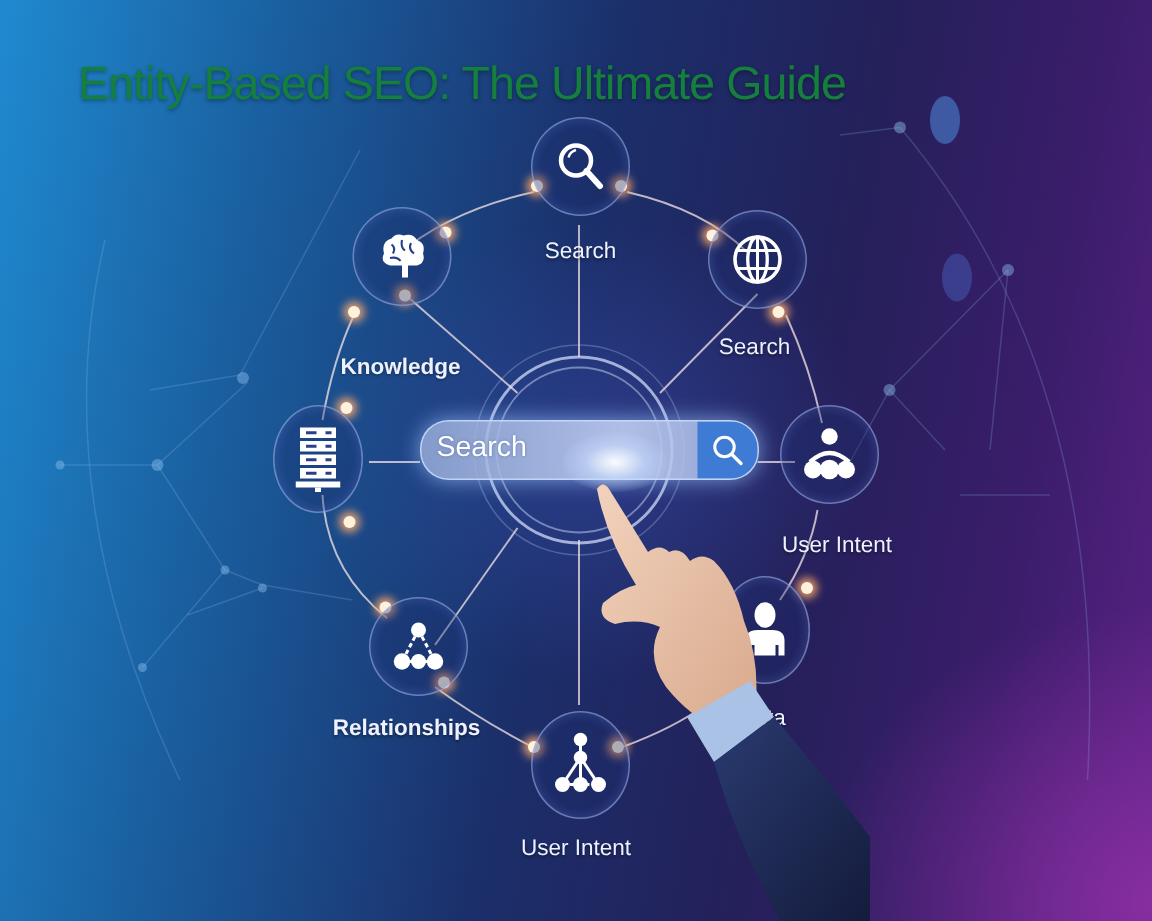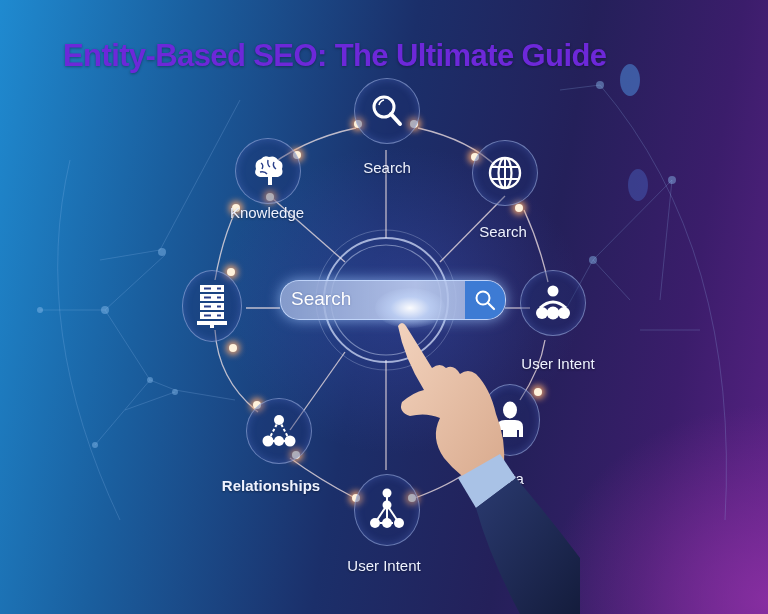--- a/index.html
+++ b/index.html
@@ -5,22 +5,22 @@
   html, body { margin:0; padding:0; }
   body {
     width:768px; height:614px; overflow:hidden; position:relative;
     font-family: "Liberation Sans", "DejaVu Sans", sans-serif;
     background:
       radial-gradient(ellipse 260px 220px at 400px 300px, rgba(70,90,200,0.35), rgba(0,0,0,0) 70%),
       radial-gradient(ellipse 300px 260px at 770px 600px, rgba(150,50,170,0.75), rgba(0,0,0,0) 75%),
       linear-gradient(100deg, #1f8ad0 0%, #1a5f9f 22%, #1b2f6a 48%, #24205a 68%, #3b1d6b 85%, #5a2285 100%);
   }
   .title {
-    position:absolute; left:63px; top:38px;
-    color:#6d28d9; font-weight:700; font-size:31px; letter-spacing:-0.6px;
+    position:absolute; left:52px; top:38px;
+    color:#15803d; font-weight:400; font-size:31px; letter-spacing:-0.6px;
     text-shadow:0 1px 3px rgba(0,0,0,0.35);
   }
   svg.bg { position:absolute; left:0; top:0; }
   .node {
     position:absolute; width:64px; height:64px; border-radius:50%;
     border:1.5px solid rgba(170,190,240,0.55);
     background: rgba(30,45,110,0.35);
     box-shadow: 0 0 8px rgba(120,150,255,0.25) inset;
     display:flex; align-items:center; justify-content:center;
   }
@@ -134,21 +134,21 @@
   </svg>
 </div>
 <div class="label" style="left:387px;top:159px;">Search</div>
 
 <div class="node" style="left:235px;top:138px;">
   <svg width="40" height="40" viewBox="0 0 40 40">
     <path d="M8 18 Q6 10 13 8 Q16 4 21 6 Q27 4 30 9 Q36 11 34 18 Q36 24 30 26 L24 26 L24 34 L20 34 L20 26 L12 26 Q5 24 8 18 Z" fill="#fff"></path>
     <path d="M13 12 Q16 14 14 18 M20 9 Q19 14 22 16 M26 11 Q24 15 28 18 M12 21 Q17 20 19 23" stroke="#2a3f8a" stroke-width="1.4" fill="none"></path>
   </svg>
 </div>
-<div class="label" style="left:267px;top:204px;">Knowledge</div>
+<div class="label" style="left:267px;top:236px;font-weight:bold;">Knowledge</div>
 
 <div class="node" style="left:472px;top:140px;">
   <svg width="38" height="38" viewBox="0 0 38 38">
     <circle cx="19" cy="19" r="15" fill="none" stroke="#fff" stroke-width="2.4"></circle>
     <ellipse cx="19" cy="19" rx="6.5" ry="15" fill="none" stroke="#fff" stroke-width="2.2"></ellipse>
     <line x1="19" y1="4" x2="19" y2="34" stroke="#fff" stroke-width="2"></line>
     <line x1="5" y1="13" x2="33" y2="13" stroke="#fff" stroke-width="2"></line>
     <line x1="5" y1="25" x2="33" y2="25" stroke="#fff" stroke-width="2"></line>
   </svg>
 </div>

